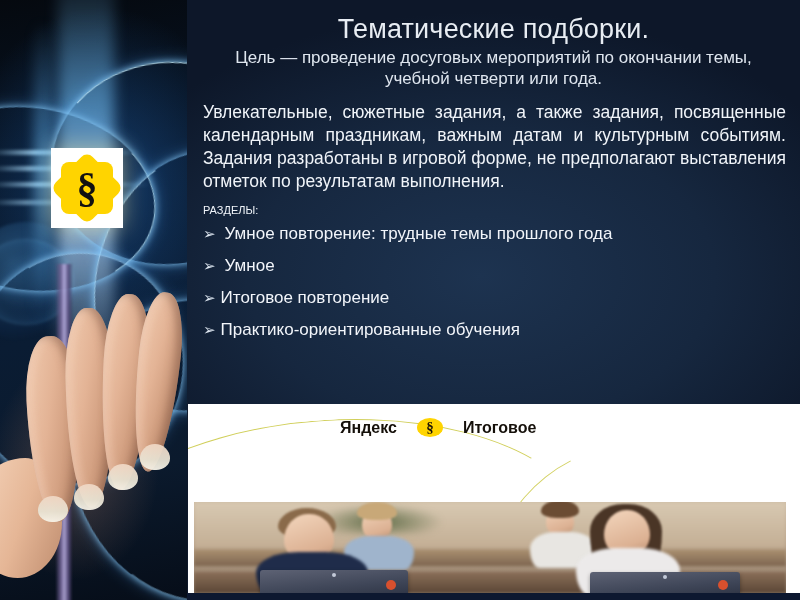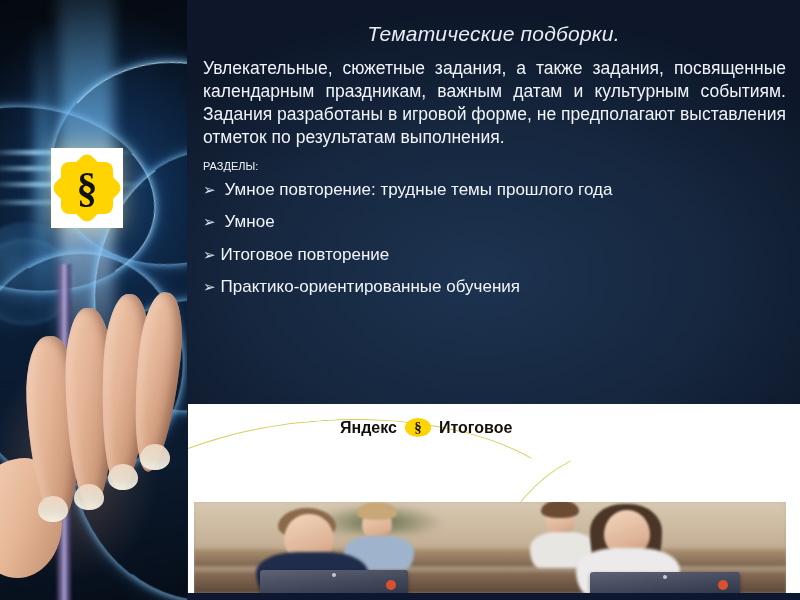--- a/index.html
+++ b/index.html
@@ -187,27 +187,26 @@
     width: 613px; height: 600px;
     background:
       radial-gradient(ellipse 520px 330px at 48% 46%, #1d3350 0%, #16273f 45%, #0d1729 80%),
       linear-gradient(180deg, #0a1322 0%, #132340 45%, #0c1626 100%);
     color: #e9eef5;
     overflow: hidden;
   }
 
   #slide-title {
     margin: 0;
-    padding: 22px 20px 0;
+    padding: 14px 20px 0;
     text-align: center;
-    font-size: 21px;
+    font-size: 27px;
     font-weight: 400;
     color: #e8edf3;
     letter-spacing: .2px;
-    font-style: italic;
   }
   #slide-subtitle {
     margin: 2px 0 0;
     padding: 0 24px;
     text-align: center;
     font-size: 17px;
     font-weight: 400;
     line-height: 1.25;
     color: #dfe6ef;
   }
@@ -272,21 +271,21 @@
     border-radius: 50%;
     border-color: transparent transparent transparent #c9c73f;
     transform: rotate(18deg);
     opacity: .8;
   }
   #brand-row {
     position: absolute;
     left: 152px; top: 14px;
     display: flex;
     align-items: center;
-    gap: 8px;
+    gap: 20px;
     font-family: "Liberation Sans", sans-serif;
     font-weight: 700;
     font-size: 16px;
     color: #15100a;
     z-index: 3;
   }
   #brand-badge {
     width: 26px; height: 19px;
     border-radius: 50%;
     background: #ffd400;
@@ -425,20 +424,21 @@
       <div class="sunburst">
         <span class="logo-glyph">§</span>
       </div>
     </div>
   </div>
 
   <div id="main-panel">
 
     <h1 id="slide-title">Тематические подборки.</h1>
 
+    <p id="slide-subtitle">Цель — проведение досуговых мероприятий по окончании темы, учебной четверти или года.</p>
 
     <p id="body-paragraph">Увлекательные, сюжетные задания, а также задания, посвященные календарным праздникам, важным датам и культурным событиям. Задания разработаны в игровой форме, не предполагают выставления отметок по результатам выполнения.</p>
 
     <p id="sections-heading">РАЗДЕЛЫ:</p>
 
     <ul id="sections-list">
         <li class="indent">
           <span class="bullet">➢</span>
           <span>Умное повторение: трудные темы прошлого года</span>
         </li>

